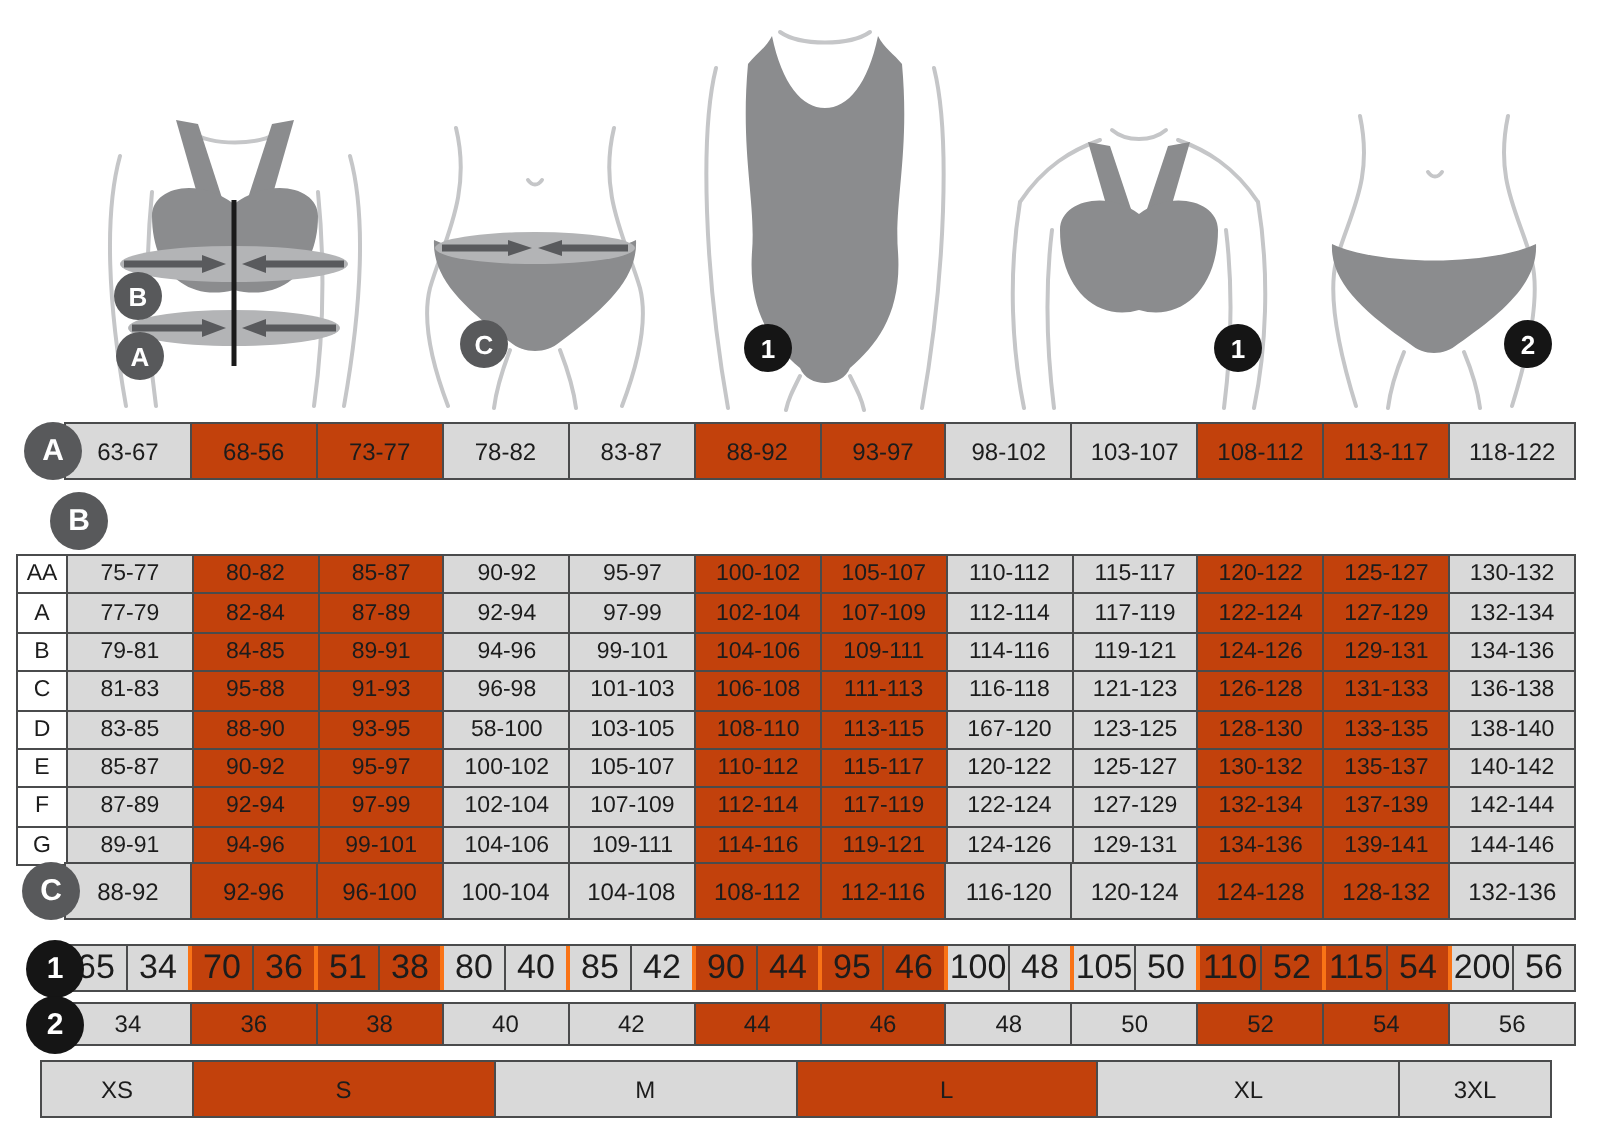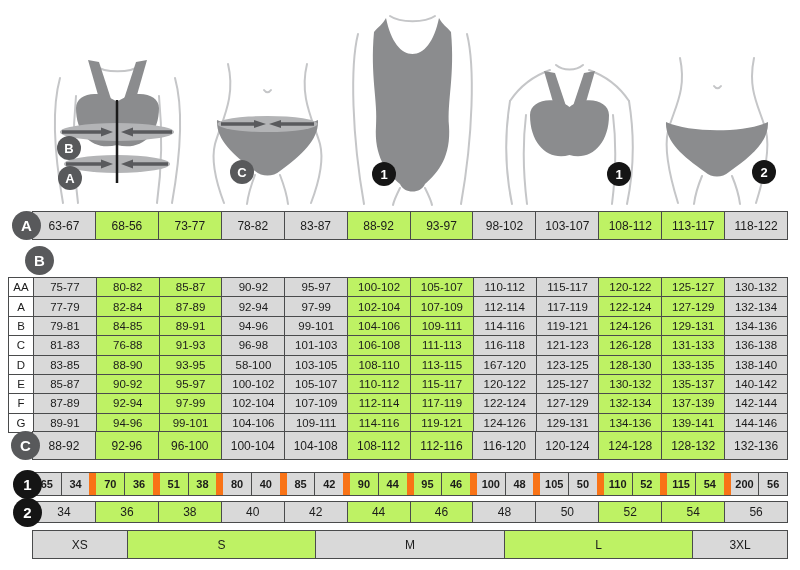--- a/index.html
+++ b/index.html
@@ -3,41 +3,41 @@
 <meta charset="utf-8">
 <style>
   html,body { margin:0; padding:0; background:#fff; }
   #canvas {
     position:relative; width:800px; height:570px; background:#ffffff;
     font-family:"Liberation Sans", sans-serif; overflow:hidden;
   }
   
   .tbl {
     position:absolute; display:flex; box-sizing:border-box;
-    border:1px solid #4a4b4c; background:#bef264;
+    border:1px solid #4a4b4c; background:#c2410c;
   }
   .cell {
     flex:1 1 0; display:flex; align-items:center; justify-content:center;
     font-size:12px; color:#1c1c1c; box-sizing:border-box;
     border-left:1px solid #4a4b4c; white-space:nowrap; overflow:hidden;
   }
   .cell:first-child { border-left:none; }
   .shaded { background:#d9d9d9; }
   
   #tableB { flex-direction:column; }
   .brow { display:flex; flex:1 1 0; border-top:1px solid #4a4b4c; }
   .brow:first-child { border-top:none; }
   .brow .cell { font-size:11.5px; }
   .brow .hdr { flex:0 0 24px; background:#fff; }
   
-  .pair { flex:1 1 0; display:flex; border-left:7px solid #f97316; }
+  .pair { flex:1 1 0; display:flex; border-left:2px solid #f97316; }
   .pair:first-child { border-left:none; }
   .pair .cell { border-left:none; }
   .pair .cell + .cell { border-left:1px solid #4a4b4c; }
-  .pair .cell { font-size:11px;font-weight:bold; }
+  .pair .cell { font-size:17px; }
   
   .marker {
     position:absolute; border-radius:50%; color:#fff; display:flex;
     align-items:center; justify-content:center; font-weight:bold; z-index:5;
   }
   .m-gray  { background:#58595b; }
   .m-black { background:#151515; }
   .m-table { width:29px; height:29px; font-size:15px; }
   .m-fig   { width:24px; height:24px; font-size:13px; }
   
@@ -207,21 +207,21 @@
         <div class="cell">109-111</div>
         <div class="cell shaded">114-116</div>
         <div class="cell shaded">119-121</div>
         <div class="cell">124-126</div>
         <div class="cell">129-131</div>
         <div class="cell shaded">134-136</div>
       </div>
       <div class="brow">
         <div class="cell hdr">C</div>
         <div class="cell shaded">81-83</div>
-        <div class="cell">76-88</div>
+        <div class="cell">95-88</div>
         <div class="cell">91-93</div>
         <div class="cell shaded">96-98</div>
         <div class="cell shaded">101-103</div>
         <div class="cell">106-108</div>
         <div class="cell">111-113</div>
         <div class="cell shaded">116-118</div>
         <div class="cell shaded">121-123</div>
         <div class="cell">126-128</div>
         <div class="cell">131-133</div>
         <div class="cell shaded">136-138</div>
@@ -362,21 +362,22 @@
       <div class="cell shaded">42</div>
       <div class="cell">44</div>
       <div class="cell">46</div>
       <div class="cell shaded">48</div>
       <div class="cell shaded">50</div>
       <div class="cell">52</div>
       <div class="cell">54</div>
       <div class="cell shaded">56</div>
     </div>
 
-  <div id="sizes" class="tbl" style="left:32px; top:530px; width:756px; height:29px;">
+  <div id="sizes" class="tbl" style="left:20px; top:530px; width:756px; height:29px;">
       <div class="cell shaded" style="flex: 1 1 0px;">XS</div>
       <div class="cell" style="flex: 2 1 0px;">S</div>
       <div class="cell shaded" style="flex: 2 1 0px;">M</div>
       <div class="cell" style="flex: 2 1 0px;">L</div>
+      <div class="cell shaded" style="flex: 2 1 0px;">XL</div>
       <div class="cell shaded" style="flex: 1 1 0px;">3XL</div>
     </div>
 
 </div>
 
 </body></html>

